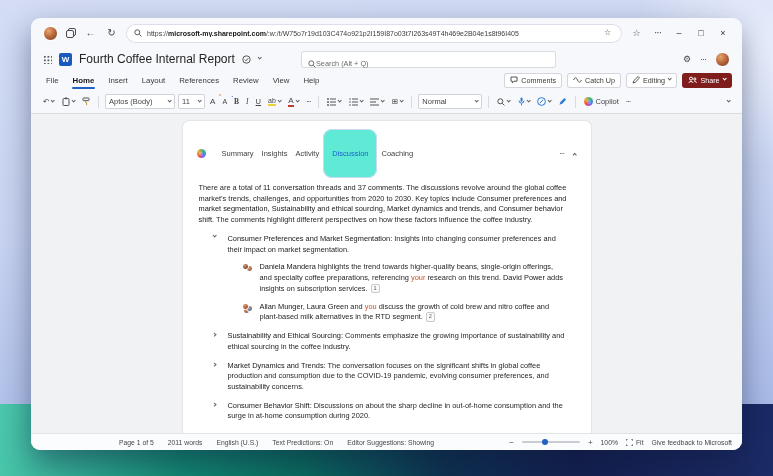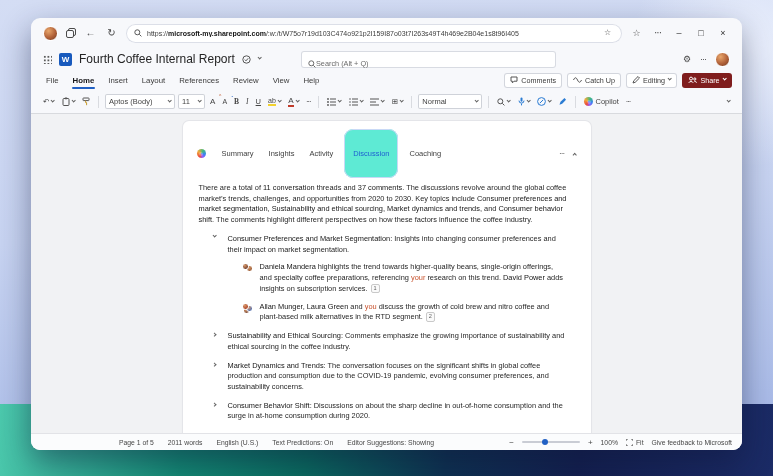--- a/index.html
+++ b/index.html
@@ -54,21 +54,21 @@
   .u-btn{text-decoration:underline}
   .hl{border-bottom:2px solid #f2d22e;line-height:1;font-size:7px}
   .fc{border-bottom:2px solid #c03b2a;line-height:1;font-size:8px}
   .copilot-logo{width:9px;height:9px;border-radius:50%;background:conic-gradient(from 210deg,#e8483f,#f2a93b 25%,#3fba7e 50%,#3b82f6 72%,#9a5cf6 88%,#e8483f);flex-shrink:0}
   .copilot-logo::after{content:"";display:block;width:4px;height:4px;margin:2.5px;border-radius:50%;background:#fff;opacity:.25}
   
   .doc-area{flex:1;background:#f1f2f4;overflow:hidden;position:relative}
   .card{width:408px;margin:7px auto 0;background:#fff;border-radius:6px;box-shadow:0 0 0 1px #e4e5e9,0 1px 3px rgba(0,0,0,.05);padding:8px 14px 9px}
   .card2{width:408px;height:44px;margin:7px auto 0;background:#fff;border-radius:6px 6px 0 0;box-shadow:0 0 0 1px #e4e5e9}
   .card-head{display:flex;align-items:center;gap:6px;margin-bottom:5px}
-  .tabs{display:flex;align-items:center;gap:7px;margin-left:6px}
+  .tabs{display:flex;align-items:center;gap:0;margin-left:6px}
   .ctab{font-size:7.5px;color:#3f3f3f;padding:2px 4px;border-radius:9px;white-space:nowrap}
   .ctab.active{background:#5eead4;color:#1f5fd0;box-shadow:inset 0 0 0 1px #c9d9f6;padding:20px 9px;font-weight:normal}
   .head-right{margin-left:auto;display:flex;align-items:center;gap:9px;color:#555;font-size:8px}
   .rich{font-size:7.4px;line-height:1.45;color:#262626}
   .rich .b{font-weight:normal;color:#161616}
   .intro{margin:2px 2px 4px}
   .section-row{display:flex;gap:8px;margin:8px 10px 0 14px}
   .chev-cell{width:9px;padding-top:2px;display:flex;justify-content:center;flex-shrink:0}
   .section-text{flex:1}
   .bullet-row{display:flex;gap:5px;margin:7px 10px 0 45px}

